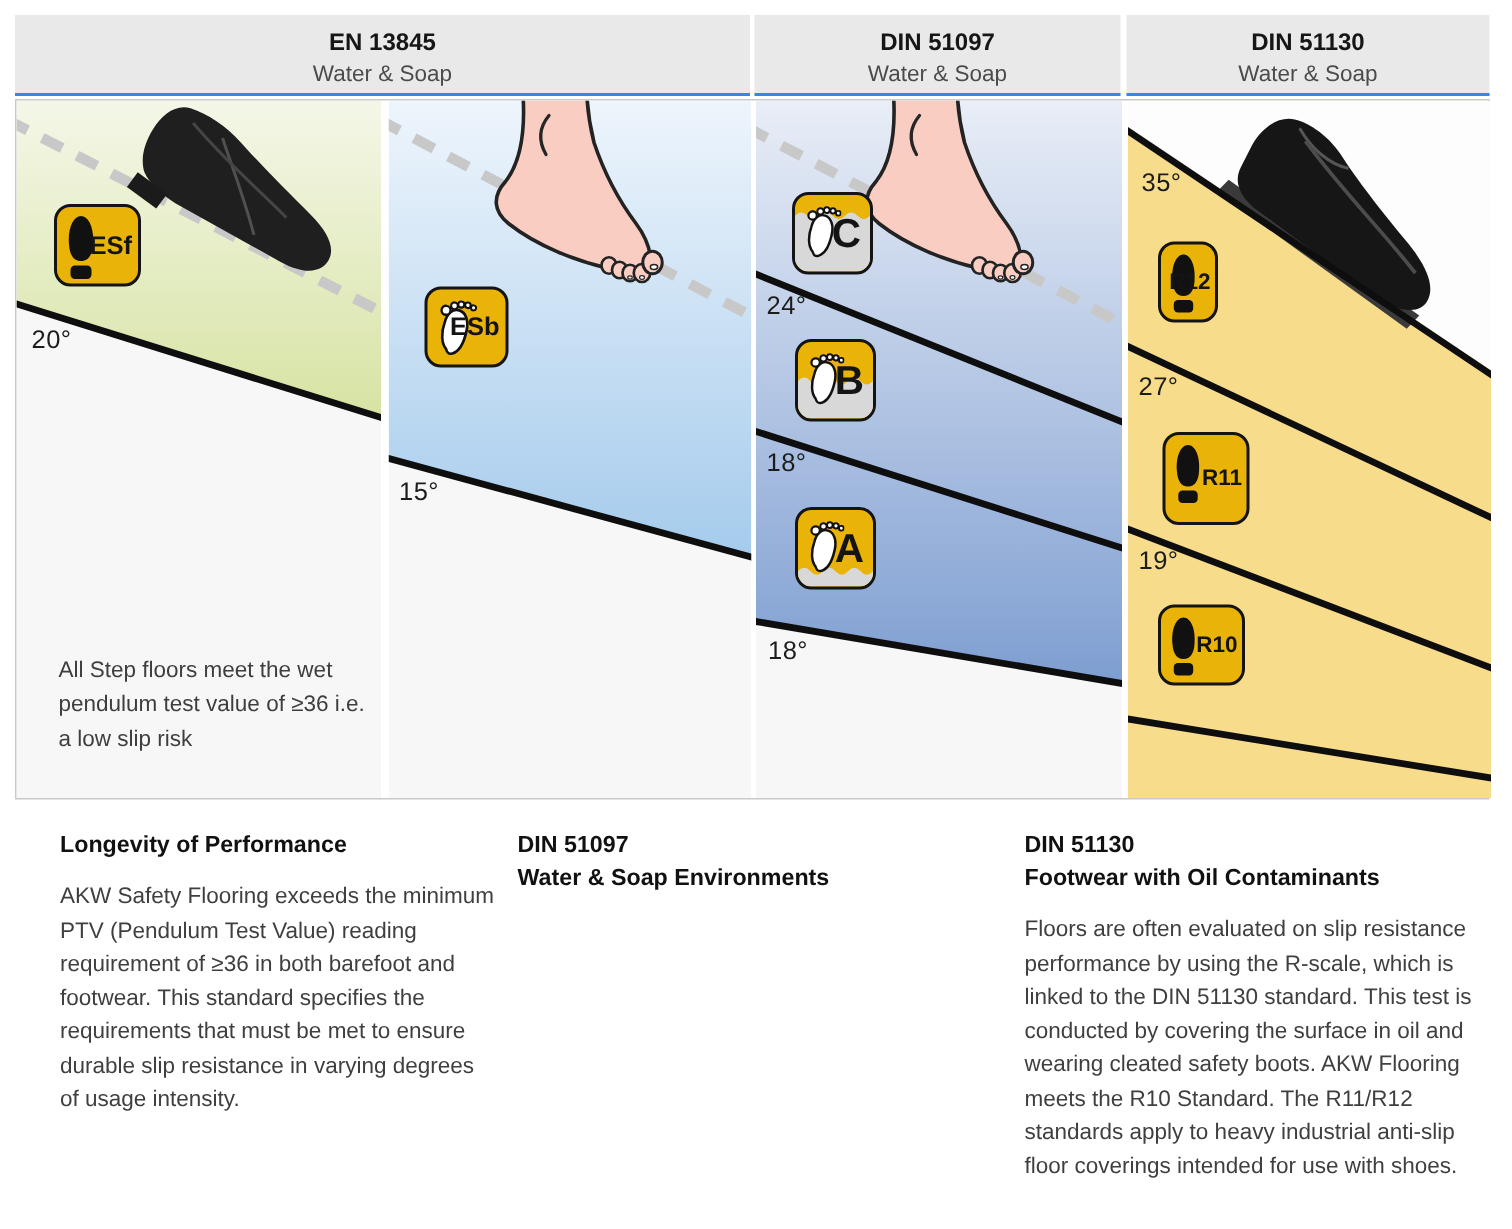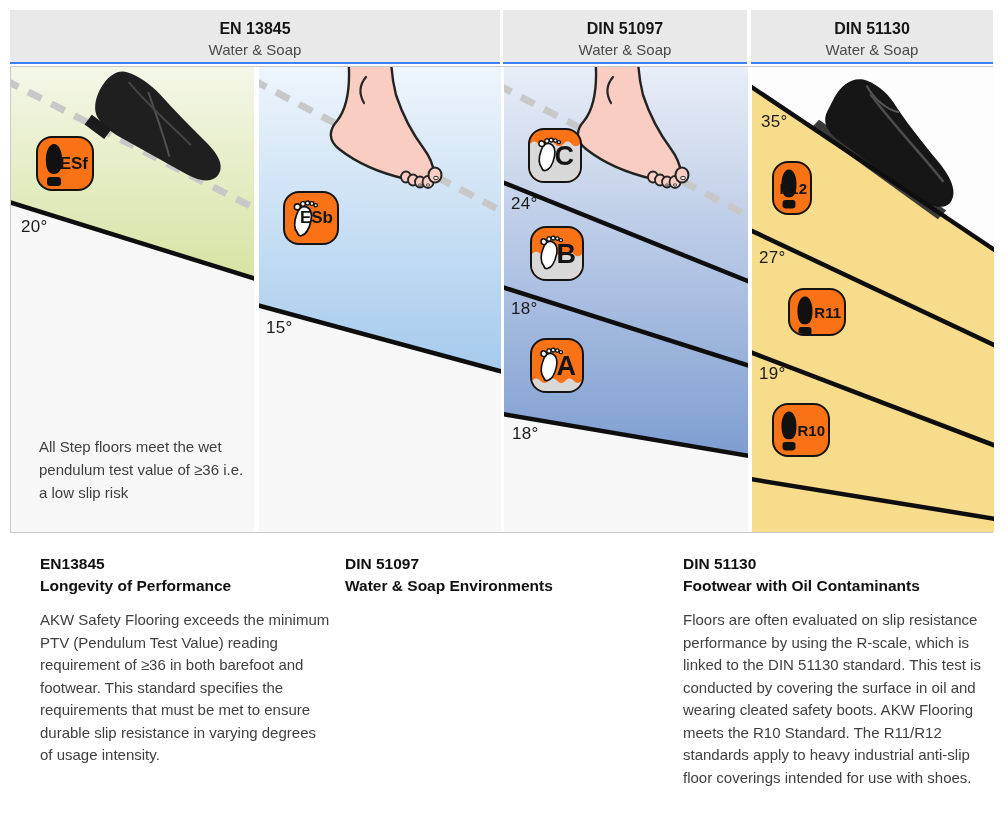--- a/index.html
+++ b/index.html
@@ -15,22 +15,22 @@
   
   .graphic { position:absolute; left:10px; top:66px; width:983px; height:467px;
              background:#fff; border:1px solid #c9c9c9; }
   .panel { position:absolute; top:0; height:465px; overflow:hidden; }
   .panel svg { display:block; }
 
   
   .angle { position:absolute; font-size:17px; color:#1c1c1c; letter-spacing:0.3px; }
 
   
-  .badge { position:absolute; background:#f97316; border:2.5px solid #141414;
-           border-radius:16px; overflow:hidden; }
+  .badge { position:absolute; background:#eab308; border:2.5px solid #141414;
+           border-radius:11px; overflow:hidden; }
   .badge .water { position:absolute; left:0; top:0; width:100%; height:100%; }
   .badge .print { position:absolute; left:3px; top:4px; }
   .badge .lbl { position:absolute; right:4px; top:50%; transform:translateY(-50%);
                 font-weight:bold; color:#141414; }
   .badge.sm-lbl .lbl { font-size:17px; }
   .badge.big-lbl .lbl { font-size:27px; right:6px; }
   .badge.r-lbl .lbl { font-size:15px; right:3px; }
 
   .panel-note { position:absolute; left:28px; top:368px; width:208px;
                 font-size:15px; line-height:23px; color:#3e3e3e; }
@@ -233,41 +233,40 @@
       <span class="angle" style="left:9px;top:45px;">35°</span>
       <div class="badge r-lbl" style="left:20px;top:94px;width:40px;height:54px;">
         <svg class="print" width="24" height="44" viewBox="0 0 26 46">
           <path d="M5,21 C4,10 8,2 13,2 C18,2 22,10 21,21 C20.5,28 18,32 13,32 C8,32 5.5,28 5,21 Z" fill="#111"></path>
           <rect x="6" y="35" width="14" height="9" rx="3" fill="#111"></rect>
         </svg>
         <span class="lbl">R12</span>
       </div>
 
       <span class="angle" style="left:7px;top:181px;">27°</span>
-      <div class="badge r-lbl" style="left:36px;top:221px;width:58px;height:48px;">
+      <div class="badge r-lbl" style="left:23px;top:221px;width:58px;height:62px;">
         <svg class="print" width="24" height="44" viewBox="0 0 26 46">
           <path d="M5,21 C4,10 8,2 13,2 C18,2 22,10 21,21 C20.5,28 18,32 13,32 C8,32 5.5,28 5,21 Z" fill="#111"></path>
           <rect x="6" y="35" width="14" height="9" rx="3" fill="#111"></rect>
         </svg>
         <span class="lbl">R11</span>
       </div>
 
       <span class="angle" style="left:7px;top:297px;">19°</span>
       <div class="badge r-lbl" style="left:20px;top:336px;width:58px;height:54px;">
         <svg class="print" width="24" height="44" viewBox="0 0 26 46">
           <path d="M5,21 C4,10 8,2 13,2 C18,2 22,10 21,21 C20.5,28 18,32 13,32 C8,32 5.5,28 5,21 Z" fill="#111"></path>
           <rect x="6" y="35" width="14" height="9" rx="3" fill="#111"></rect>
         </svg>
         <span class="lbl">R10</span>
       </div>
     </div>
   </div>
 
   <div class="desc" style="left:40px;width:292px;">
-    <div class="code">EN13845</div>
     <div class="title">Longevity of Performance</div>
     <div class="body">AKW Safety Flooring exceeds the minimum PTV (Pendulum Test Value) reading requirement of ≥36 in both barefoot and footwear. This standard specifies the requirements that must be met to ensure durable slip resistance in varying degrees of usage intensity.</div>
   </div>
   <div class="desc" style="left:345px;width:300px;">
     <div class="code">DIN 51097</div>
     <div class="title">Water &amp; Soap Environments</div>
   </div>
   <div class="desc" style="left:683px;width:302px;">
     <div class="code">DIN 51130</div>
     <div class="title">Footwear with Oil Contaminants</div>

